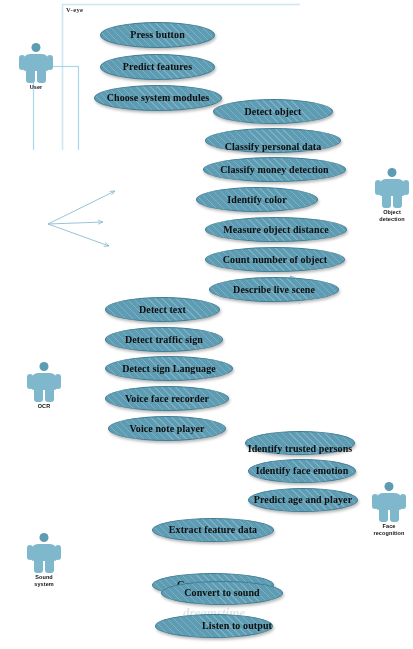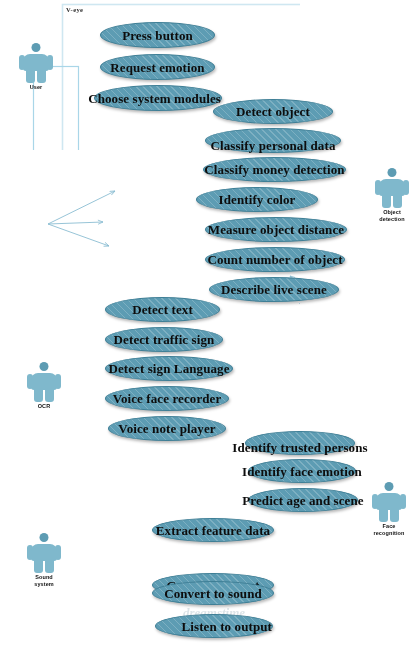--- a/index.html
+++ b/index.html
@@ -20,21 +20,21 @@
     border:1px solid #3f7f96;
     background-color:#5d9cb3;
     background-image:repeating-linear-gradient(
         45deg,
         rgba(255,255,255,.20) 0px,
         rgba(255,255,255,.20) 1px,
         rgba(255,255,255,0)   1px,
         rgba(255,255,255,0)   5px);
     box-shadow:1px 2px 3px rgba(0,0,0,.28);
     color:#0d0d0d;
-    font-size:13px;
+    font-size:10px;
     font-weight:700;
     letter-spacing:.1px;
     text-align:center;
     line-height:1;
     white-space:nowrap;
     z-index:3;
   }
 
   
   .actor{position:absolute;z-index:4;width:40px;text-align:center;}
@@ -163,23 +163,23 @@
   <div class="watermark">
     <span>dreamstime</span>
     <small>ID 000000000</small>
   </div>
 
   
   <div class="uc" style="left:100px;top:22px;width:115px;height:26px;">
     <span>Press button</span>
     </div>
   <div class="uc" style="left:100px;top:54px;width:115px;height:26px;">
-    <span>Request emotion</span>
-    </div>
-  <div class="uc" style="left:94px;top:85px;width:128px;height:26px;justify-content:flex-end;">
+    <span>Predict features</span>
+    </div>
+  <div class="uc" style="left:94px;top:85px;width:128px;height:26px;">
     <span>Choose system modules</span>
     </div>
 
   <div class="uc" style="left:213px;top:99px;width:120px;height:25px;">
     <span>Detect object</span>
     </div>
   <div class="uc" style="left:205px;top:128px;width:136px;height:25px;align-items:flex-end;">
     <span>Classify personal data</span>
     </div>
   <div class="uc" style="left:203px;top:157px;width:143px;height:25px;">
@@ -214,30 +214,30 @@
     <span>Voice note player</span>
     </div>
 
   <div class="uc" style="left:245px;top:431px;width:110px;height:24px;align-items:flex-end;">
     <span>Identify trusted persons</span>
     </div>
   <div class="uc" style="left:248px;top:459px;width:108px;height:24px;">
     <span>Identify face emotion</span>
     </div>
   <div class="uc" style="left:248px;top:488px;width:110px;height:24px;">
-    <span>Predict age and scene</span>
+    <span>Predict age and player</span>
     </div>
 
   <div class="uc" style="left:152px;top:518px;width:122px;height:24px;">
     <span>Extract feature data</span>
     </div>
   <div class="uc" style="left:152px;top:573px;width:122px;height:24px;">
     <span>Generate output</span>
     </div>
-  <div class="uc" style="left:152px;top:581px;width:122px;height:24px;">
+  <div class="uc" style="left:161px;top:581px;width:122px;height:24px;">
     <span>Convert to sound</span>
     </div>
   <div class="uc" style="left:155px;top:614px;width:118px;height:24px;justify-content:flex-end;">
     <span>Listen to output</span>
     </div>
 
   
   <div class="actor" style="left:16px;top:43px;">
     <div class="glyph">
       <span class="head"></span>

